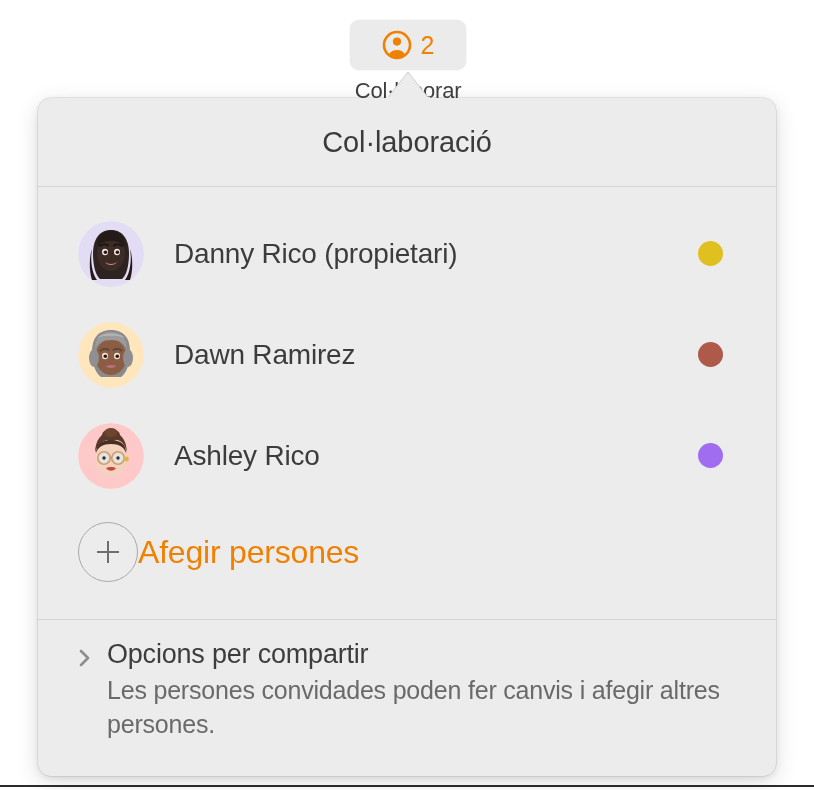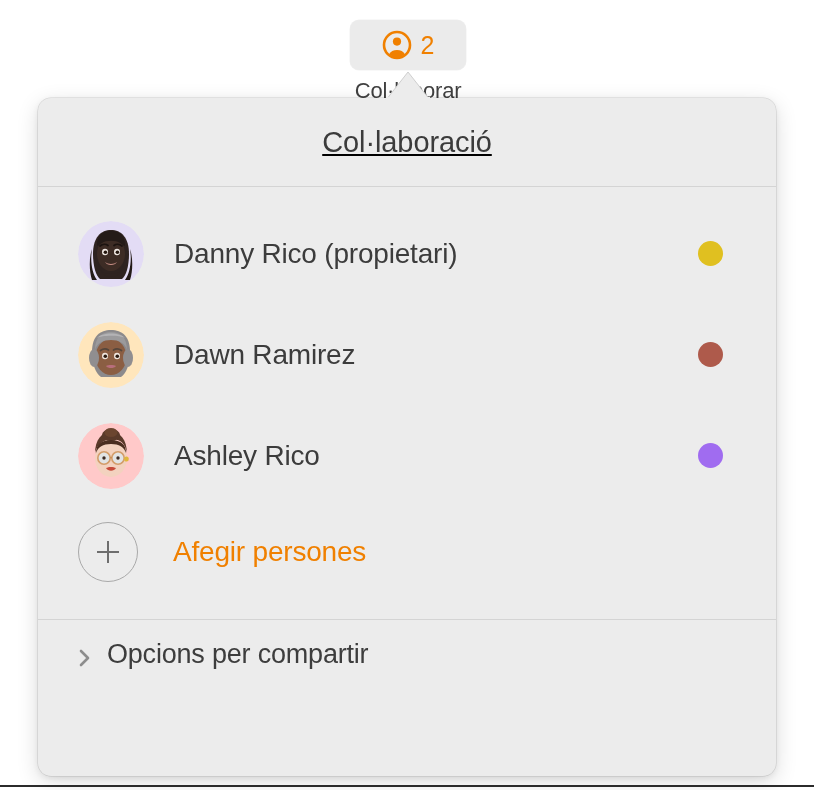--- a/index.html
+++ b/index.html
@@ -87,21 +87,20 @@
     overflow: hidden;
   }
 
   .popover-header {
     height: 89px;
     display: flex;
     align-items: center;
     justify-content: center;
     border-bottom: 1px solid #d4d4d4;
     box-sizing: border-box;
-    text-decoration: underline;
   }
   .popover-title {
     font-size: 29px;
     color: #3b3b3b;
     letter-spacing: -0.1px;
   }
 
   
   .people-list {
     padding: 16px 0 0 0;
@@ -164,22 +163,21 @@
     left: 50%; top: 50%;
     width: 22px; height: 2px;
     transform: translate(-50%, -50%);
   }
   .plus-circle::after {
     left: 50%; top: 50%;
     width: 2px; height: 22px;
     transform: translate(-50%, -50%);
   }
   .add-label {
-    margin-left: 35px;
-    font-size: 28px;
+    font-size: 32px;
     color: #f08000;
     letter-spacing: -0.2px;
   }
 
   
   .share-section {
     border-top: 1px solid #d4d4d4;
     margin-top: 21px;
     padding: 18px 40px 0 38px;
   }
@@ -326,17 +324,18 @@
 
   </div>
 
   <div class="share-section">
     <div class="share-header">
       <svg class="chevron" viewBox="0 0 18 28">
         <path d="M5 7 L12 14 L5 21" fill="none" stroke="#8d8d8d" stroke-width="2.6" stroke-linecap="round" stroke-linejoin="round"></path>
       </svg>
       <div class="share-title">Opcions per compartir</div>
     </div>
+    <div class="share-desc">Les persones convidades poden fer canvis i afegir altres persones.</div>
   </div>
 
 </div>
 
 <div class="bottom-edge"></div>
 
 </body></html>

